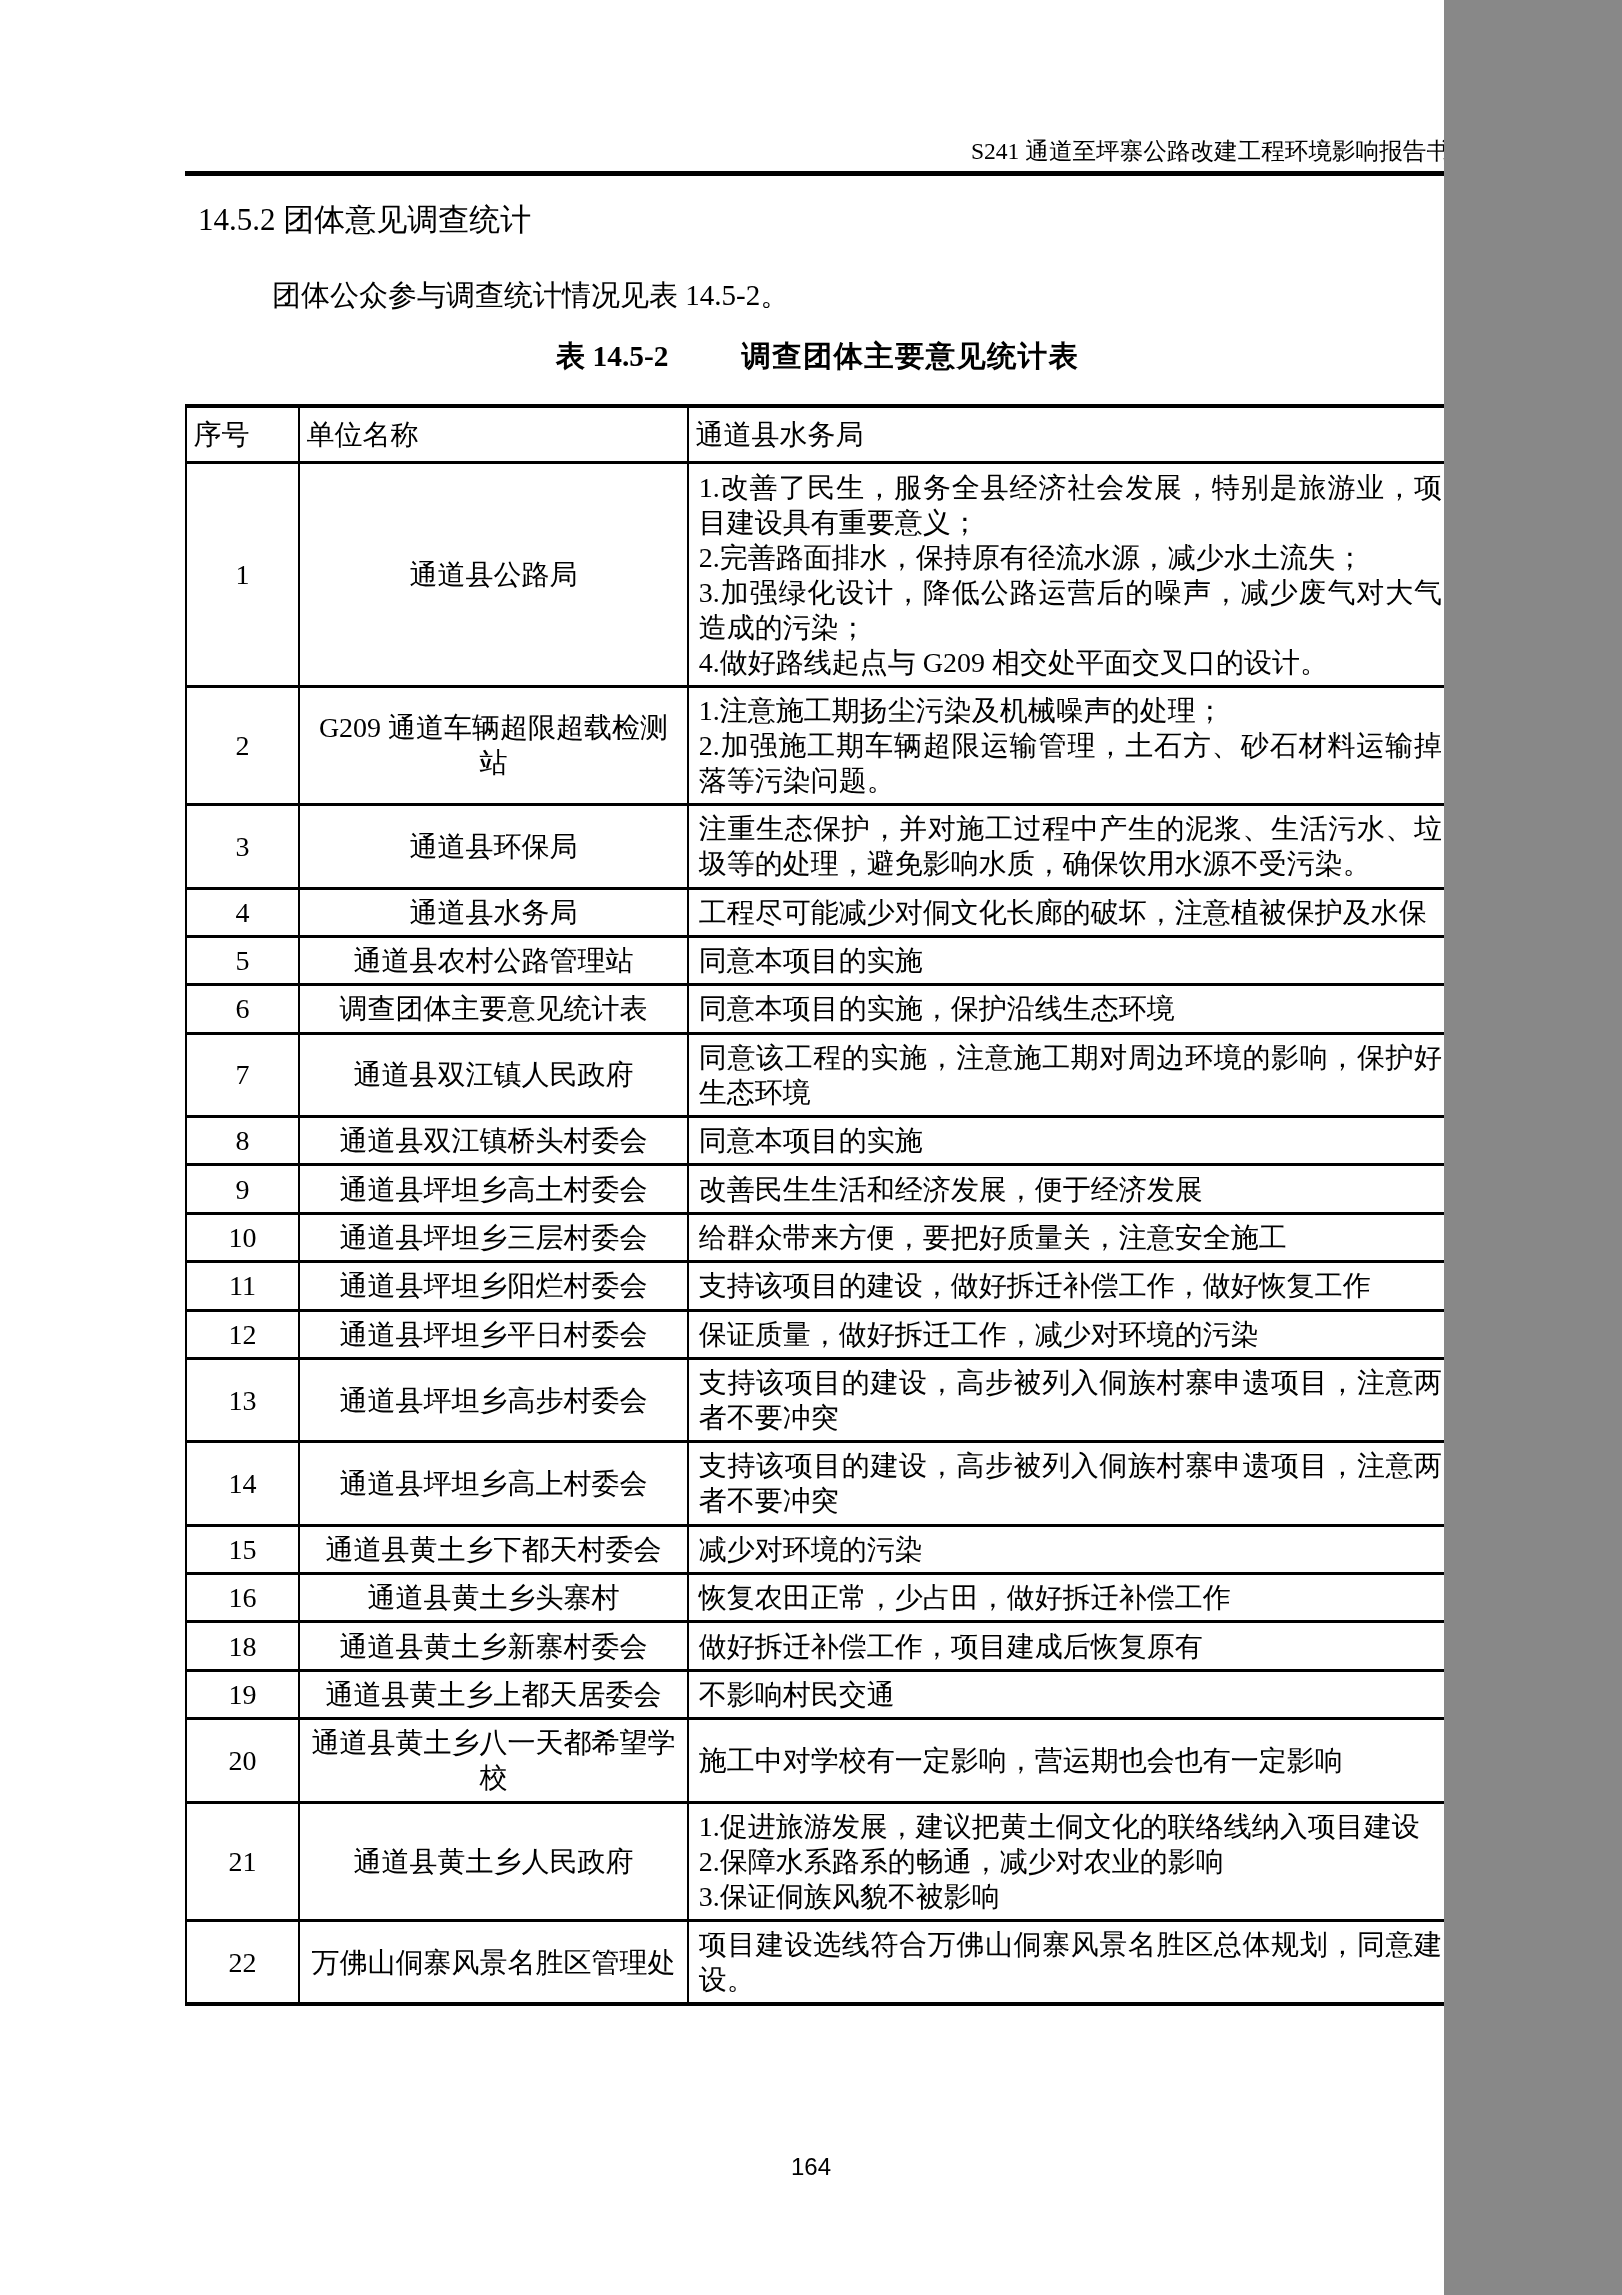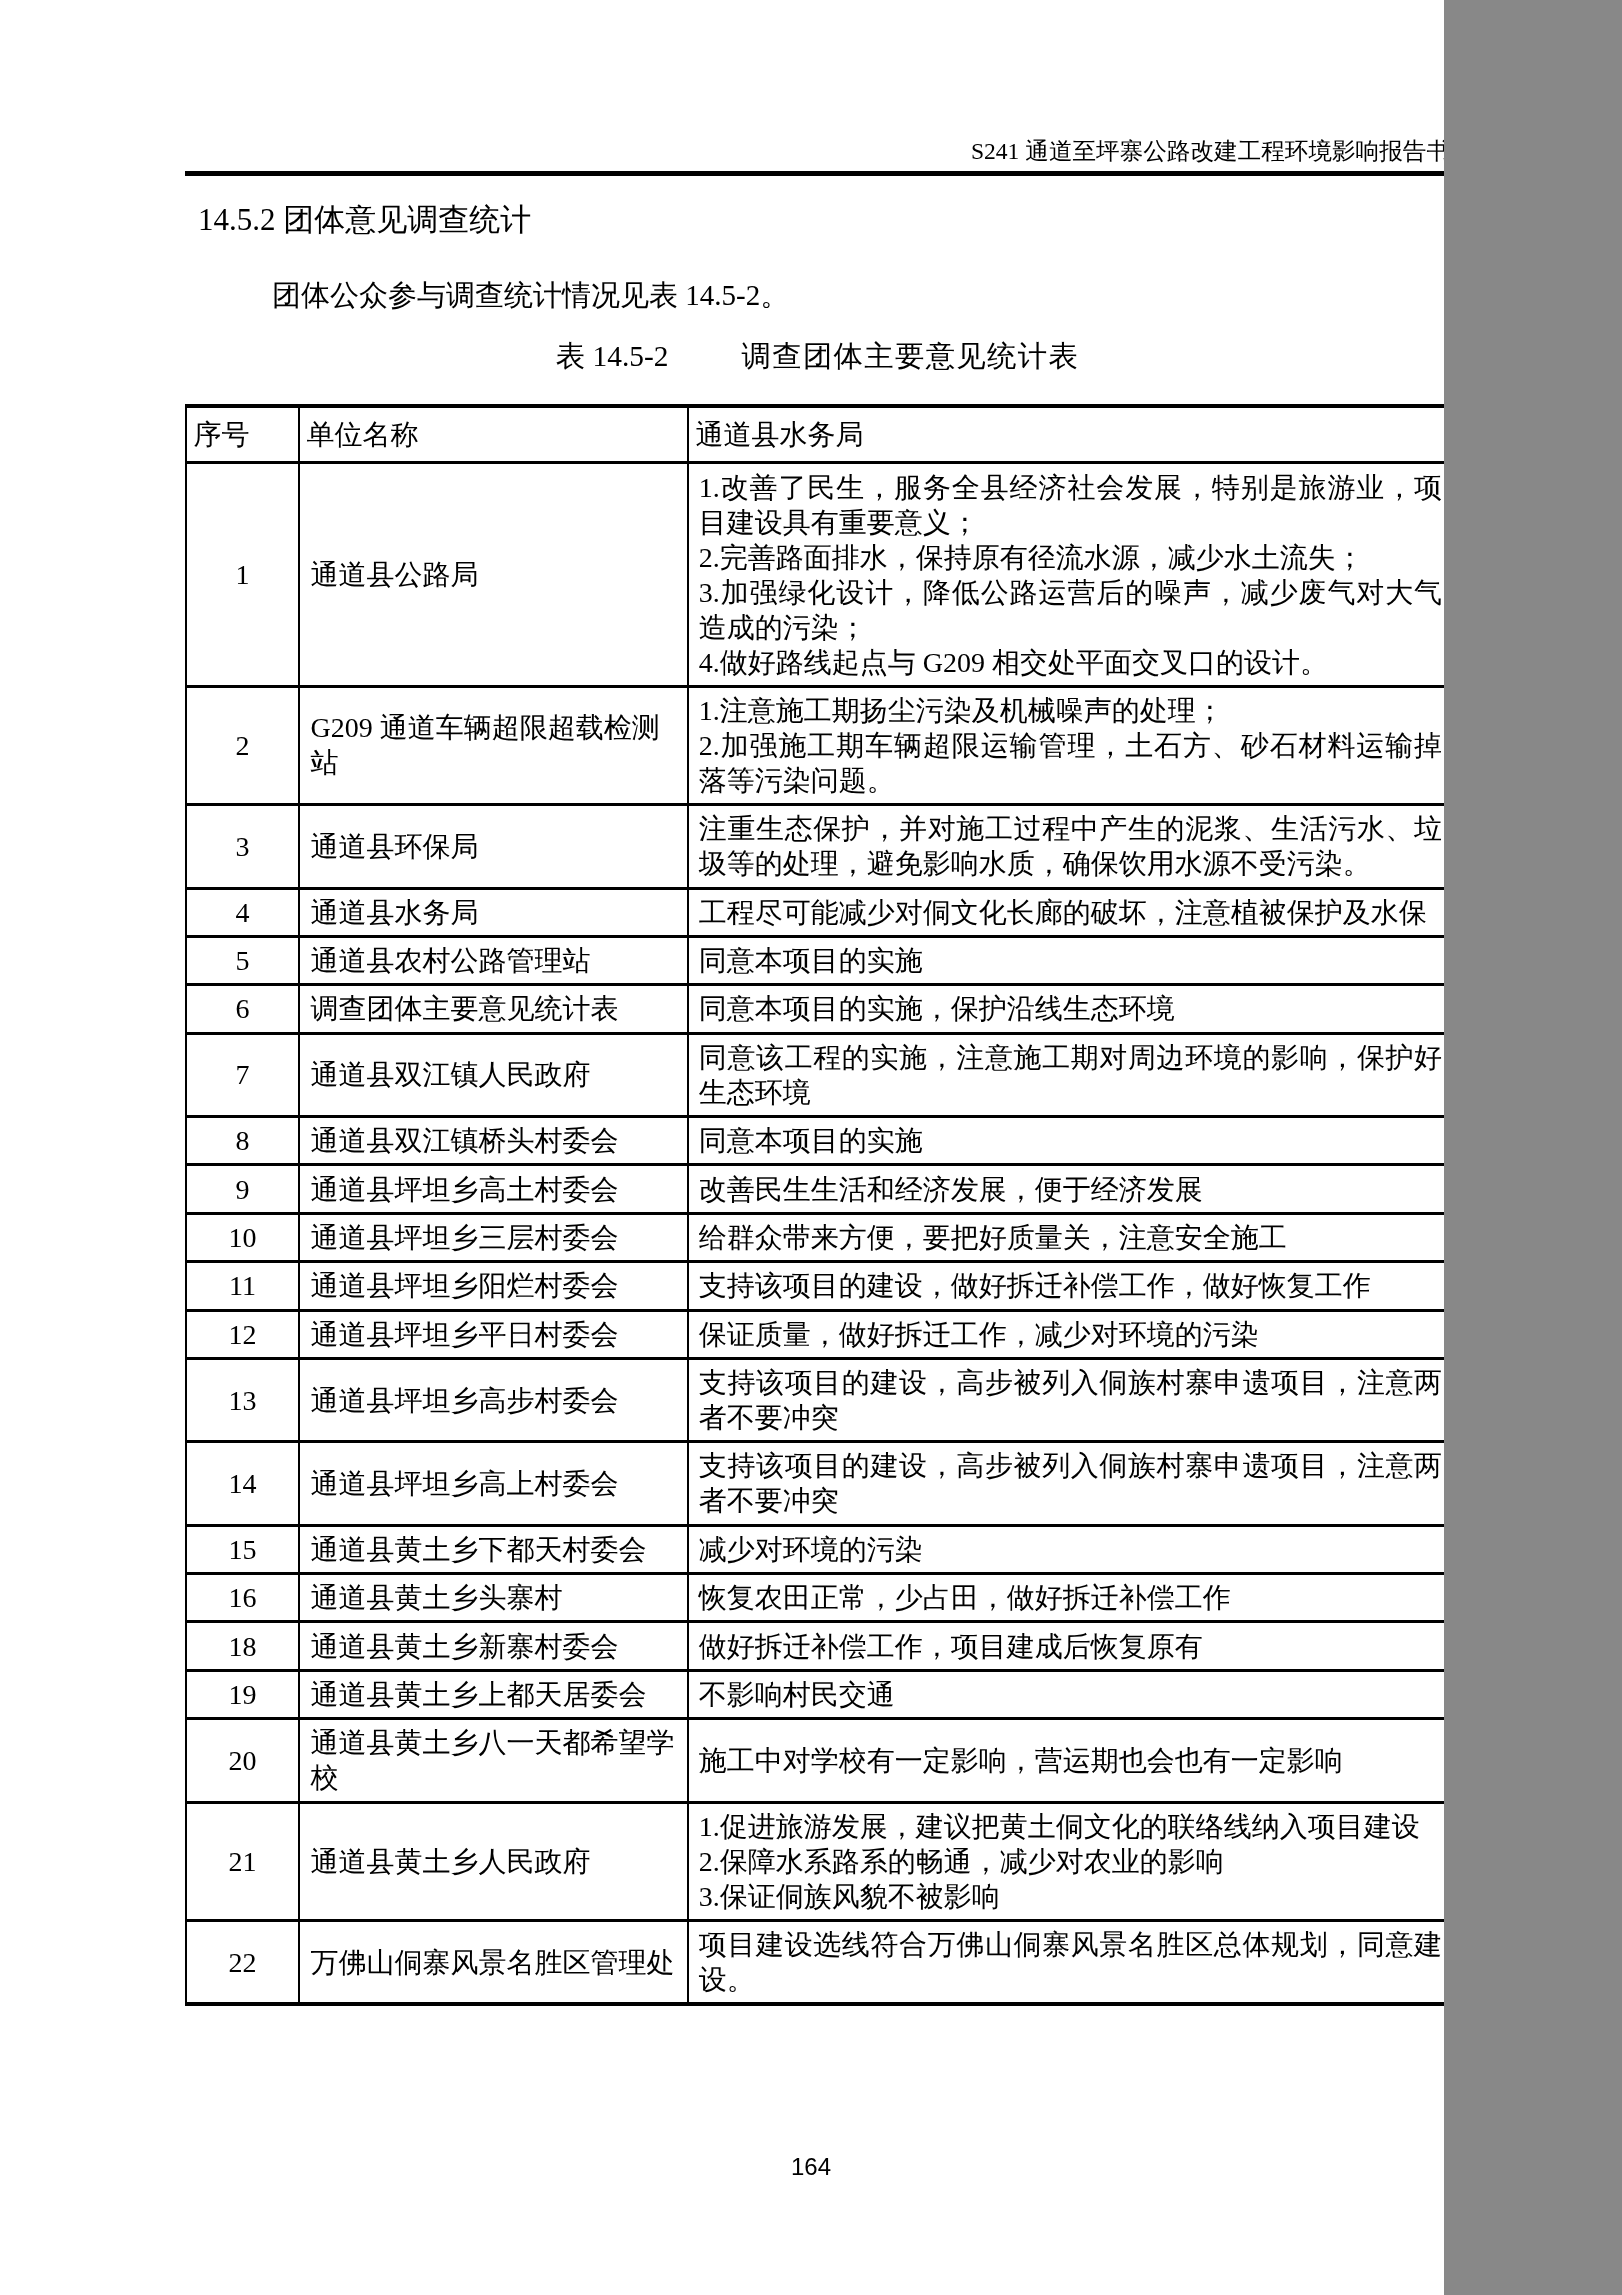--- a/index.html
+++ b/index.html
@@ -48,21 +48,21 @@
     white-space: nowrap;
   }
   .table-caption {
     position: absolute;
     left: 185px;
     width: 1265px;
     top: 337px;
     text-align: center;
     font-size: 29.4px;
     line-height: 37px;
-    font-weight: normal;
+    font-weight: bold;
     white-space: nowrap;
   }
   .table-caption .caption-label {
     font-family: "Liberation Serif", "DejaVu Serif", serif;
   }
   .table-caption .caption-title {
     font-family: "Liberation Sans", "DejaVu Sans", sans-serif;
     margin-left: 73px;
     letter-spacing: 1.3px;
   }
@@ -91,21 +91,21 @@
   }
   table.opinions th {
     padding: 9.2px 6.5px;
     text-align: left;
   }
   td.c-no {
     text-align: center;
     padding: 5.2px 3.9px;
   }
   td.c-unit {
-    text-align: left;
+    text-align: center;
     padding: 5.2px 10.5px;
     font-family: Liberation Serif, serif;
   }
   td.c-opinion {
     text-align: justify;
     padding: 5.2px 7.9px 5.2px 9.8px;
     white-space: pre-line;
   }
   .page-number {
     position: absolute;

